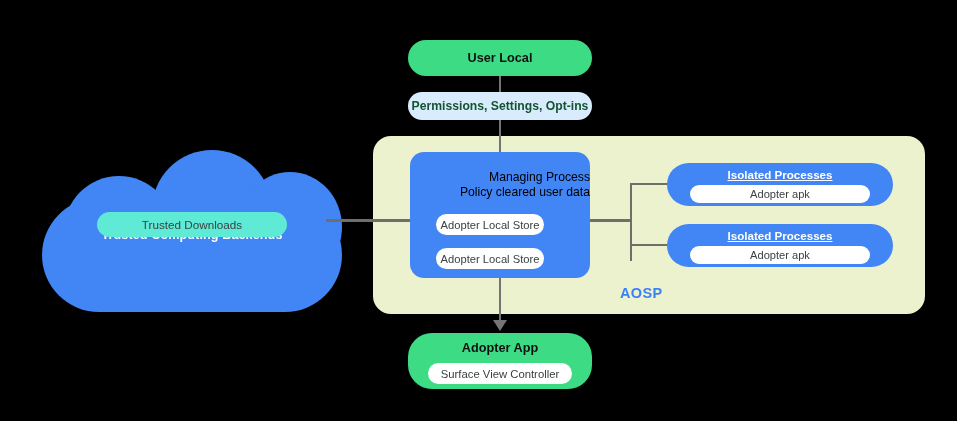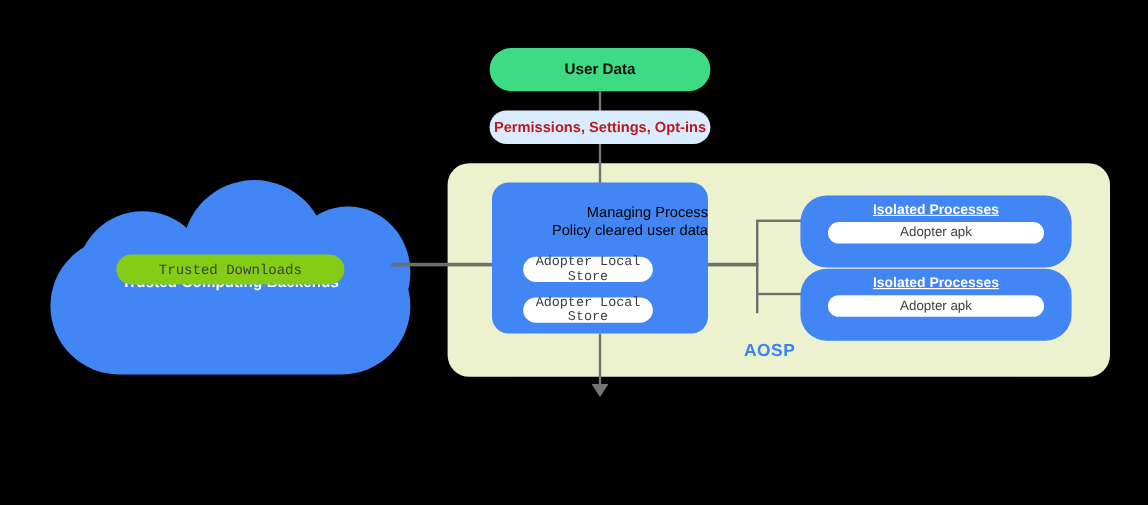--- a/index.html
+++ b/index.html
@@ -22,55 +22,55 @@
 
   
   #cloud{left:42px;top:150px;width:300px;height:162px;}
   .lobe{position:absolute;background:#4285F4;border-radius:50%;}
   #cloud-body{position:absolute;left:0;top:48px;width:300px;
               height:114px;background:#4285F4;border-radius:62px;}
   #cloud-title{position:absolute;left:0;top:78px;width:300px;
                color:#fff;font-size:12.6px;font-weight:bold;
                text-align:center;letter-spacing:.1px;}
   .cloud-pill{position:absolute;left:55px;width:190px;height:25px;
-              background:#84cc16;border-radius:13px;color:#3c4043;
-              font-size:11.7px;font-family:Liberation Mono, monospace;}
+              background:#5eead4;border-radius:13px;color:#3c4043;
+              font-size:11.7px;}
   #cp0{top:62px;} #cp1{top:94px;} #cp2{top:126px;}
 
   
   .green{background:#3DDC84;border-radius:20px;}
   #user-data{left:408px;top:40px;width:184px;height:36px;
              color:#111;font-size:12.7px;font-weight:bold;}
   #adopter-app{left:408px;top:333px;width:184px;height:56px;
                border-radius:24px;}
   #adopter-app-title{position:absolute;left:0;top:8px;width:184px;
                text-align:center;color:#111;font-size:12.7px;
                font-weight:bold;}
   #adopter-app-pill{position:absolute;left:20px;top:30px;width:144px;
                height:21px;background:#fff;border-radius:11px;
                color:#3c4043;font-size:11.3px;}
 
   
   #permissions{left:408px;top:92px;width:184px;height:28px;
-               background:#D9ECFD;border-radius:14px;color:#b91c1c;
+               background:#D9ECFD;border-radius:14px;color:#14532d;
                font-size:12.2px;font-weight:bold;}
 
   
   #managing{left:410px;top:152px;width:180px;height:126px;
             background:#4285F4;border-radius:14px;}
   #managing-title{position:absolute;left:0;top:18px;width:180px;
             text-align:right;color:#000000;font-size:12.2px;
             font-weight:normal;line-height:15px;}
   .mp-pill{position:absolute;left:26px;width:108px;height:21px;
            background:#fff;border-radius:11px;color:#3c4043;
-           font-size:11.2px;font-family:Liberation Mono, monospace;}
+           font-size:11.2px;}
   #mp0{top:62px;} #mp1{top:96px;}
 
   
-  .iso{position:absolute;left:667px;width:226px;height:60px;
+  .iso{position:absolute;left:667px;width:226px;height:43px;
        background:#4285F4;border-radius:22px;}
   #iso0{top:163px;} #iso1{top:224px;}
   .iso-title{position:absolute;left:0;top:5px;width:226px;
        text-align:center;color:#fff;font-size:11.6px;font-weight:bold;
        text-decoration:underline;}
   .iso-pill{position:absolute;left:23px;top:22px;width:180px;height:18px;
        background:#fff;border-radius:9px;color:#3c4043;font-size:11.1px;text-align:right;}
 
   
   .conn{position:absolute;background:#6f6f69;}
@@ -110,21 +110,21 @@
   <div id="c-forkstem" class="conn"></div>
   <div id="c-forkvert" class="conn"></div>
   <div id="c-fork-up" class="conn"></div>
   <div id="c-fork-dn" class="conn"></div>
 
   <div id="a1" class="arrowline"></div>
   <div id="a2" class="arrowline"></div>
   <div id="a3" class="arrowline"></div>
   <div id="arrowhead"></div>
 
-  <div id="user-data" class="abs green pill">User Data</div>
+  <div id="user-data" class="abs green pill">User Local</div>
 
   <div id="permissions" class="abs pill">Permissions,  Settings, Opt-ins</div>
 
   <div id="managing" class="abs">
     <div id="managing-title">
       <span>Managing Process</span><br>
       <span>Policy cleared user data</span>
     </div>
     <div id="mp0" class="mp-pill pill">Adopter Local Store</div>
     <div id="mp1" class="mp-pill pill">Adopter Local Store</div>
@@ -132,14 +132,18 @@
 
   <div id="iso0" class="iso">
     <div class="iso-title">Isolated Processes</div>
     <div class="iso-pill pill">Adopter apk</div>
   </div>
   <div id="iso1" class="iso">
     <div class="iso-title">Isolated Processes</div>
     <div class="iso-pill pill">Adopter apk</div>
   </div>
 
+  <div id="adopter-app" class="abs green">
+    <div id="adopter-app-title">Adopter App</div>
+    <div id="adopter-app-pill" class="pill">Surface View Controller</div>
+  </div>
 
 </div>
 
 </body></html>

